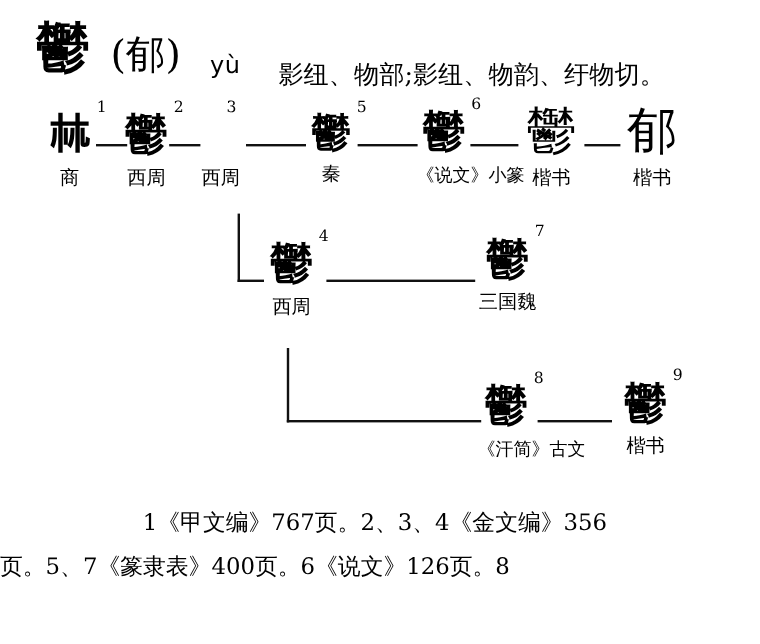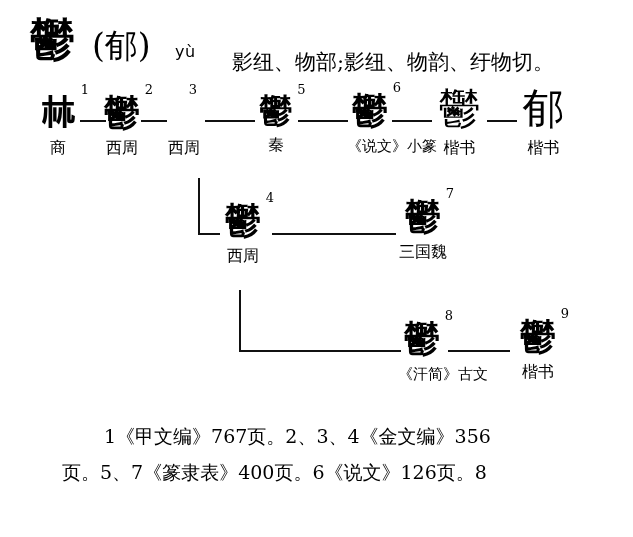--- a/index.html
+++ b/index.html
@@ -36,21 +36,21 @@
     position: absolute;
     left: 92px; top: 12px;
     font-family: "DejaVu Serif", "Liberation Serif", serif;
     font-size: 33px;
     line-height: 40px;
   }
   #pinyin {
     position: absolute;
     left: 175px; top: 28px;
     font-family: "DejaVu Sans", "Liberation Sans", sans-serif;
-    font-size: 16px;
+    font-size: 20px;
     letter-spacing: 0.5px;
   }
   #phonology {
     position: absolute;
     left: 232px; top: 34px;
     font-family: "DejaVu Serif", "Liberation Serif", serif;
     font-size: 21px;
     letter-spacing: 0px;
     white-space: nowrap;
   }
@@ -111,22 +111,22 @@
     position: absolute;
     left: 0; top: 418px;
     width: 633px;
     font-family: "DejaVu Serif", "Liberation Serif", serif;
     font-size: 19px;
     line-height: 36px;
   }
   .fn-line {
     white-space: nowrap;
   }
-  .fn-line.indent { padding-left: 104px; }
-  .fn-line.flush  { padding-left: 62px; }
+  .fn-line.indent { padding-left: 76px; margin-left: 43px; }
+  .fn-line.flush  { }
 </style>
 </head>
 <body>
 
 <div id="header-line">
   <span id="headword">鬱</span>
   <span id="headword-variant">(郁)</span>
   <span id="pinyin">yù</span>
   <span id="phonology">影纽、物部;影纽、物韵、纡物切。</span>
 </div>

